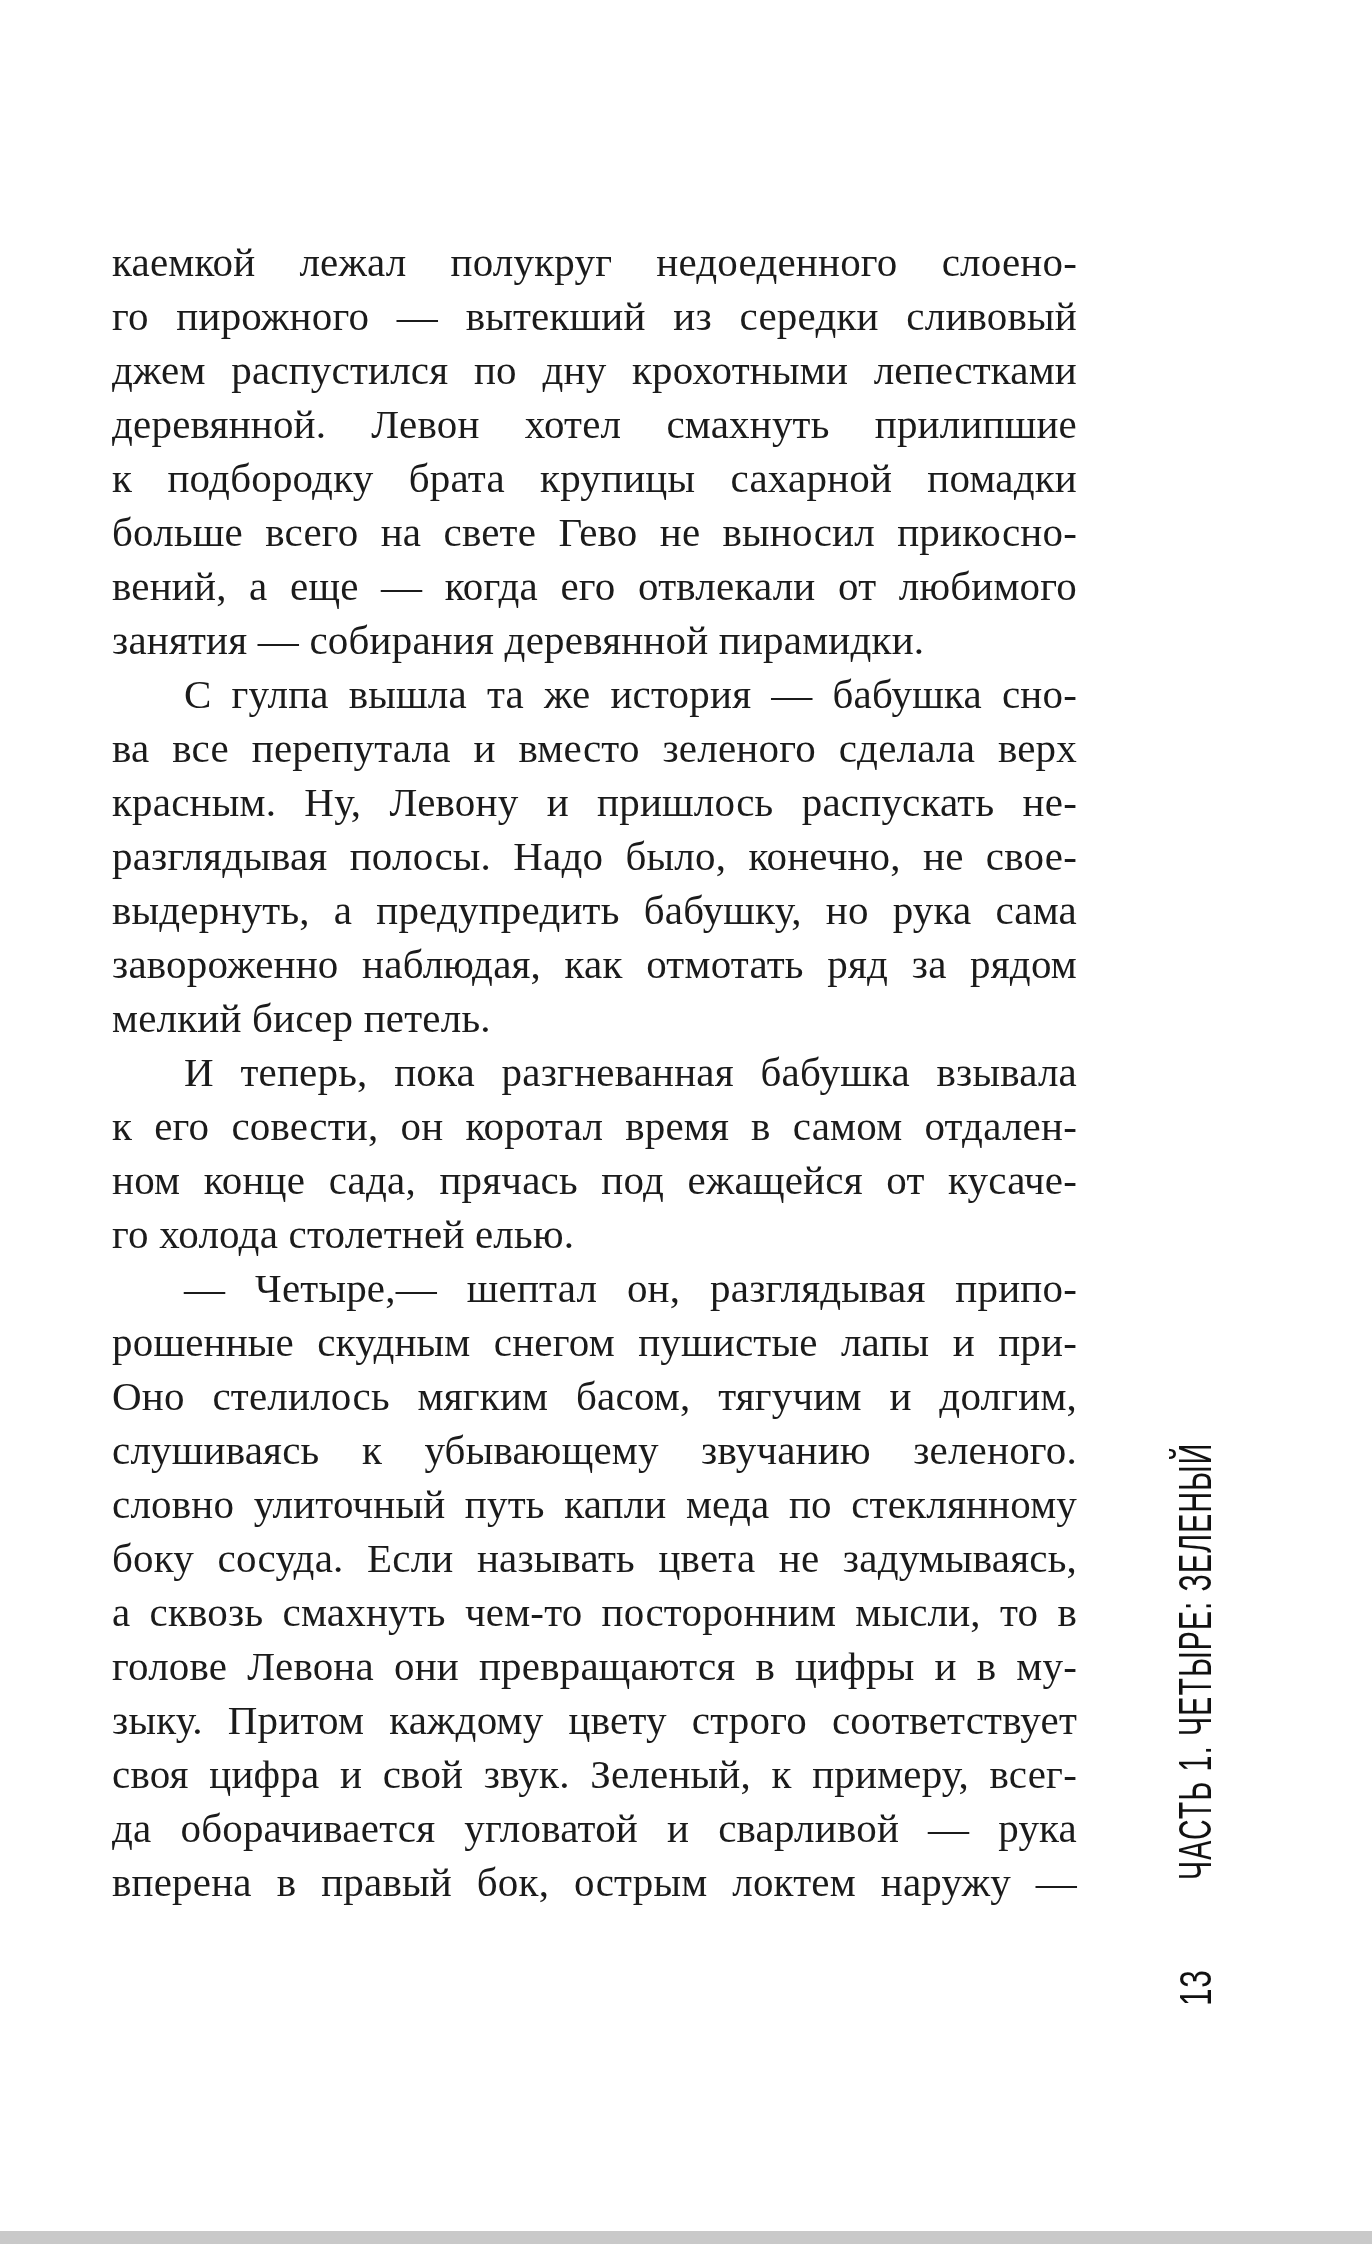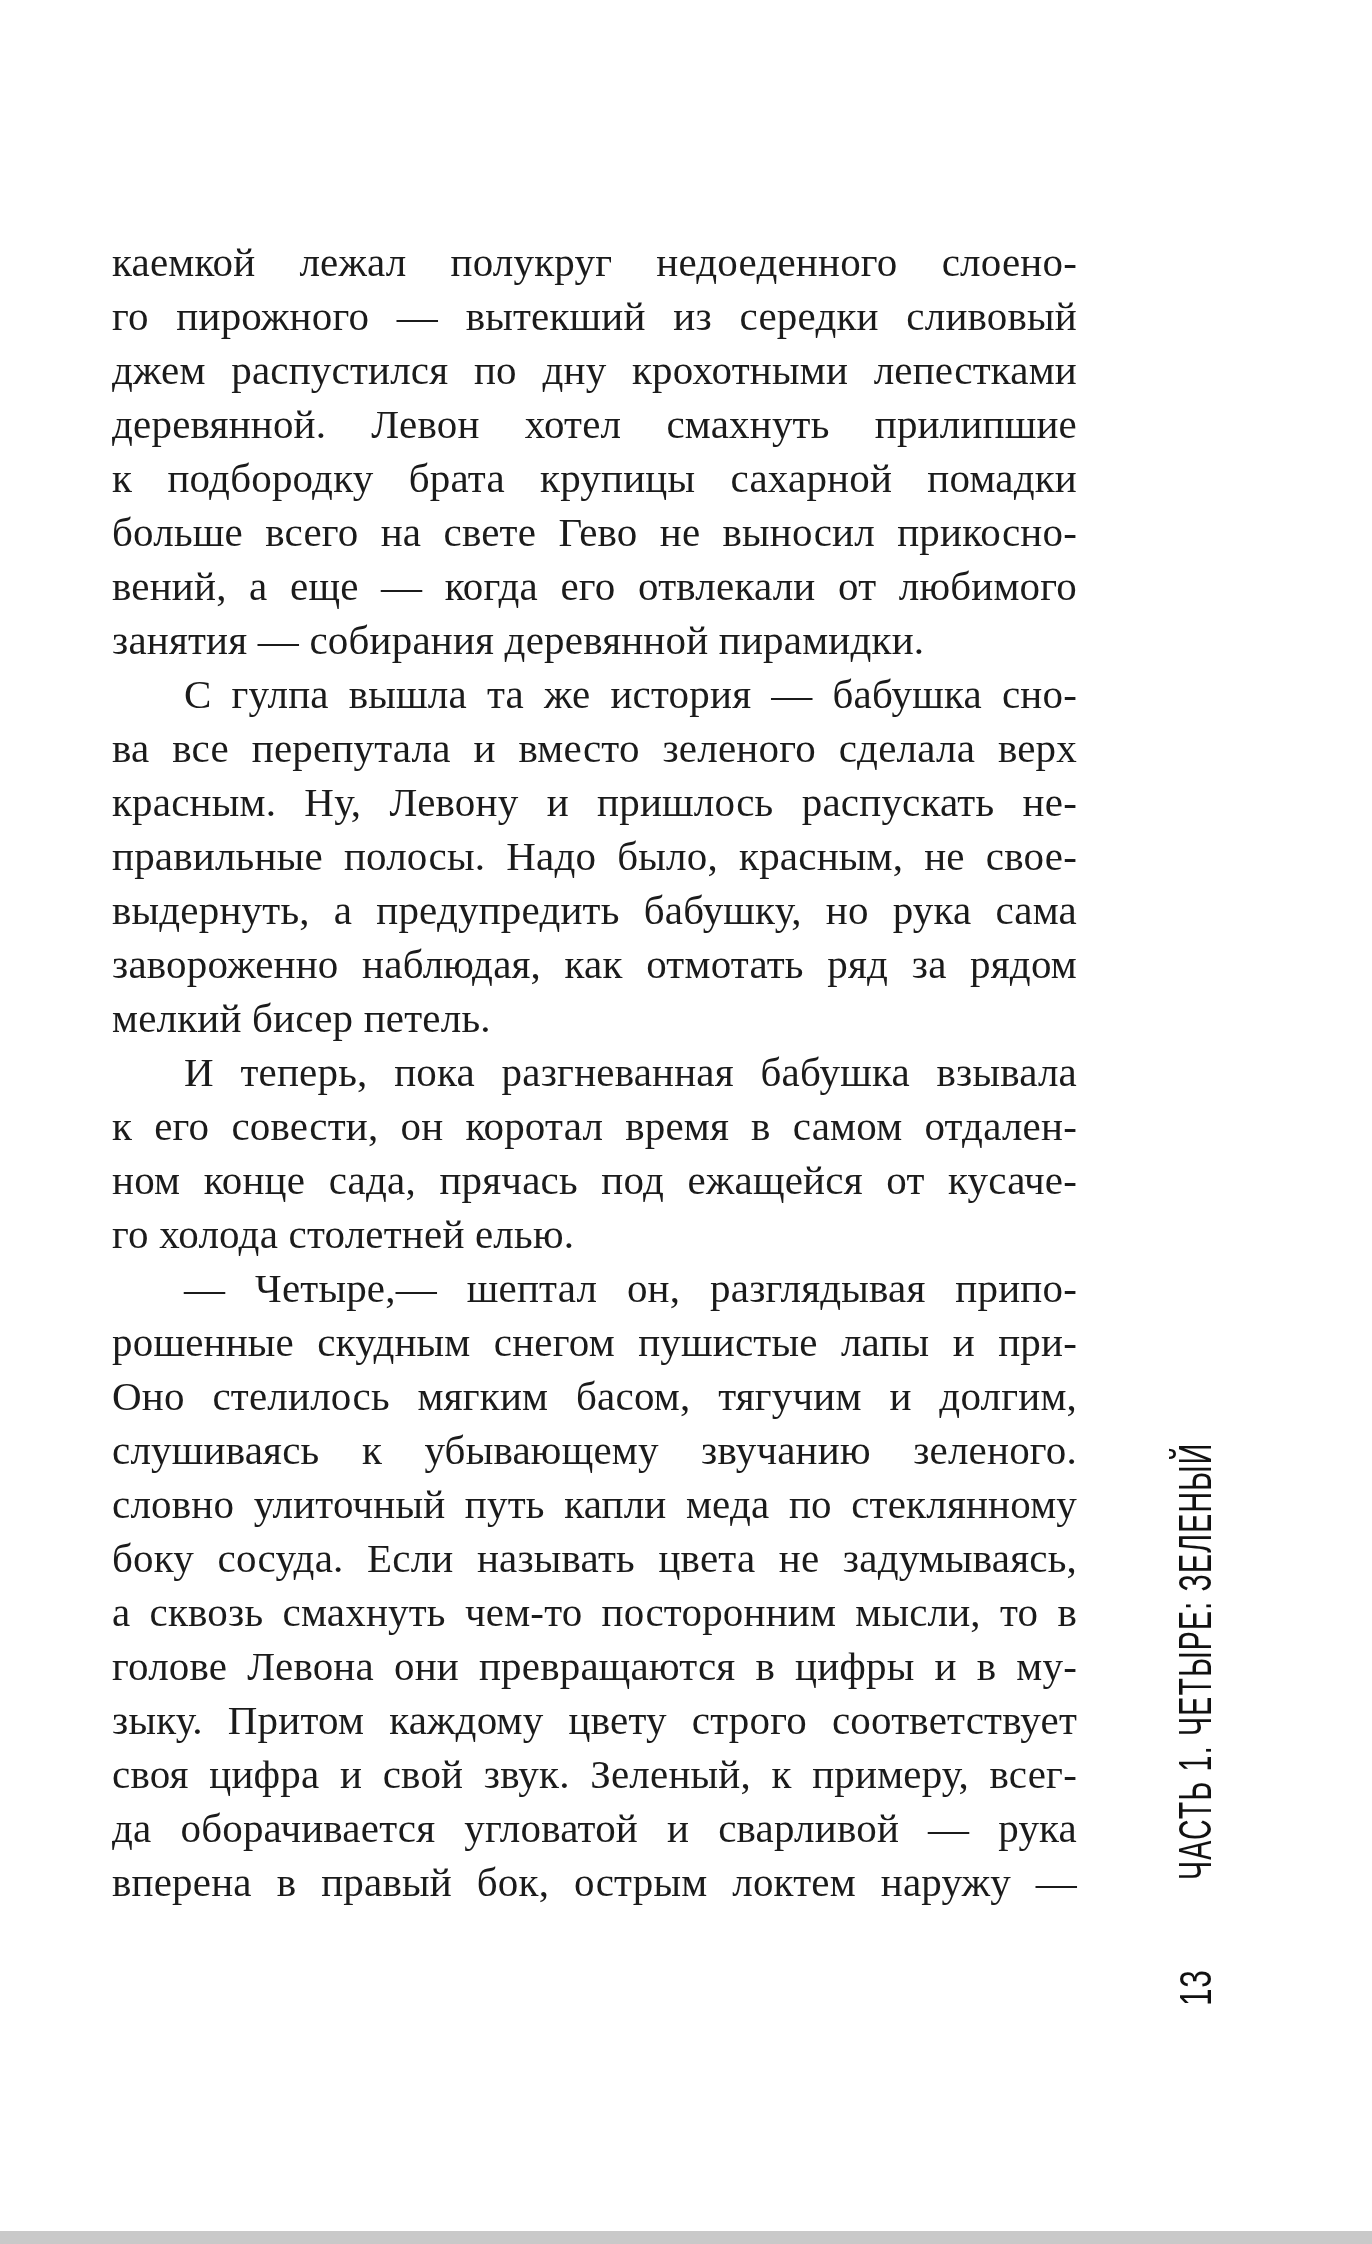--- a/index.html
+++ b/index.html
@@ -94,21 +94,21 @@
       <div class="line">го пирожного — вытекший из середки сливовый</div>
       <div class="line">джем распустился по дну крохотными лепестками</div>
       <div class="line">деревянной. Левон хотел смахнуть прилипшие</div>
       <div class="line">к подбородку брата крупицы сахарной помадки</div>
       <div class="line">больше всего на свете Гево не выносил прикосно-</div>
       <div class="line">вений, а еще — когда его отвлекали от любимого</div>
       <div class="line endline">занятия — собирания деревянной пирамидки.</div>
       <div class="line indent">С гулпа вышла та же история — бабушка сно-</div>
       <div class="line">ва все перепутала и вместо зеленого сделала верх</div>
       <div class="line">красным. Ну, Левону и пришлось распускать не-</div>
-      <div class="line">правильные полосы. Надо было, красным, не свое-</div>
+      <div class="line">разглядывая полосы. Надо было, конечно, не свое-</div>
       <div class="line">выдернуть, а предупредить бабушку, но рука сама</div>
       <div class="line">завороженно наблюдая, как отмотать ряд за рядом</div>
       <div class="line endline">мелкий бисер петель.</div>
       <div class="line indent">И теперь, пока разгневанная бабушка взывала</div>
       <div class="line">к его совести, он коротал время в самом отдален-</div>
       <div class="line">ном конце сада, прячась под ежащейся от кусаче-</div>
       <div class="line endline">го холода столетней елью.</div>
       <div class="line indent">— Четыре,— шептал он, разглядывая припо-</div>
       <div class="line">рошенные скудным снегом пушистые лапы и при-</div>
       <div class="line">Оно стелилось мягким басом, тягучим и долгим,</div>

